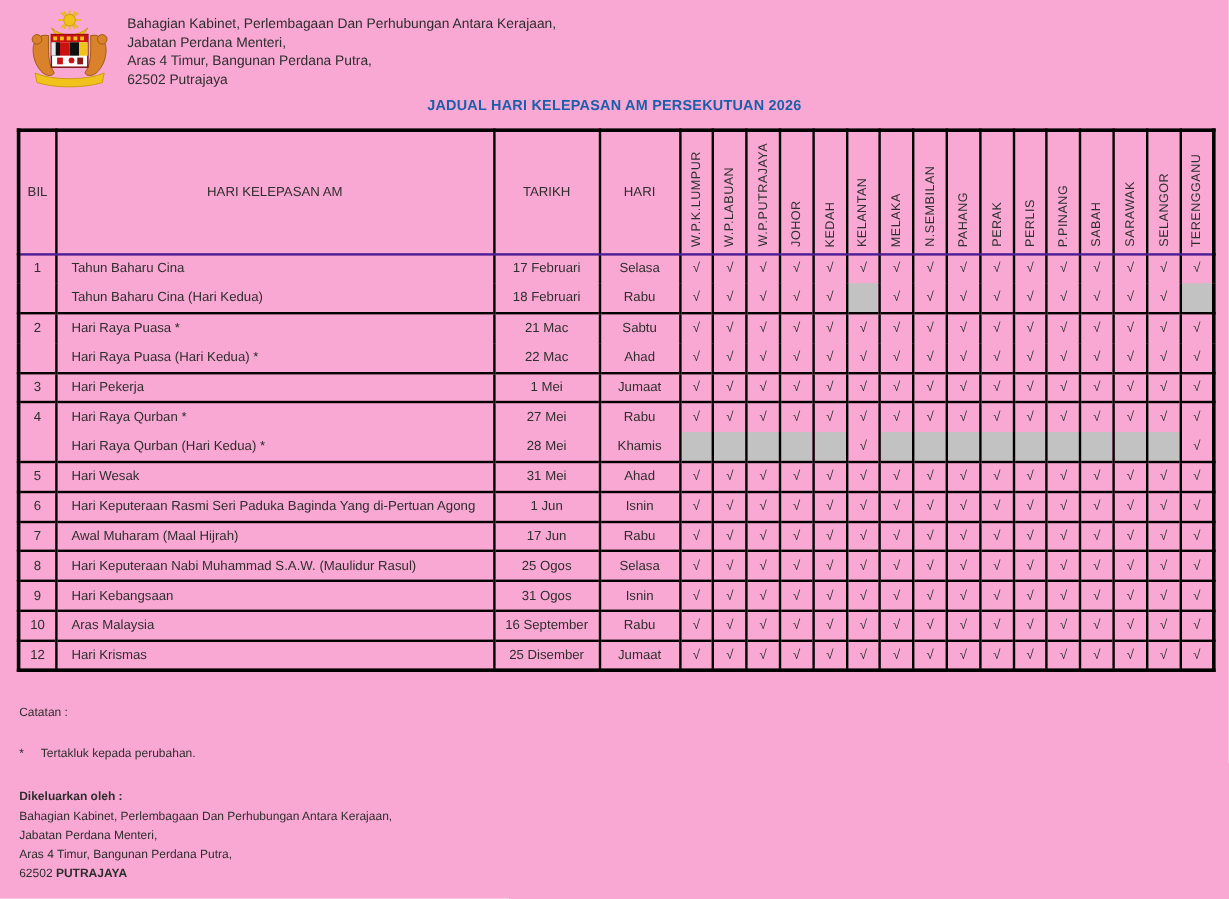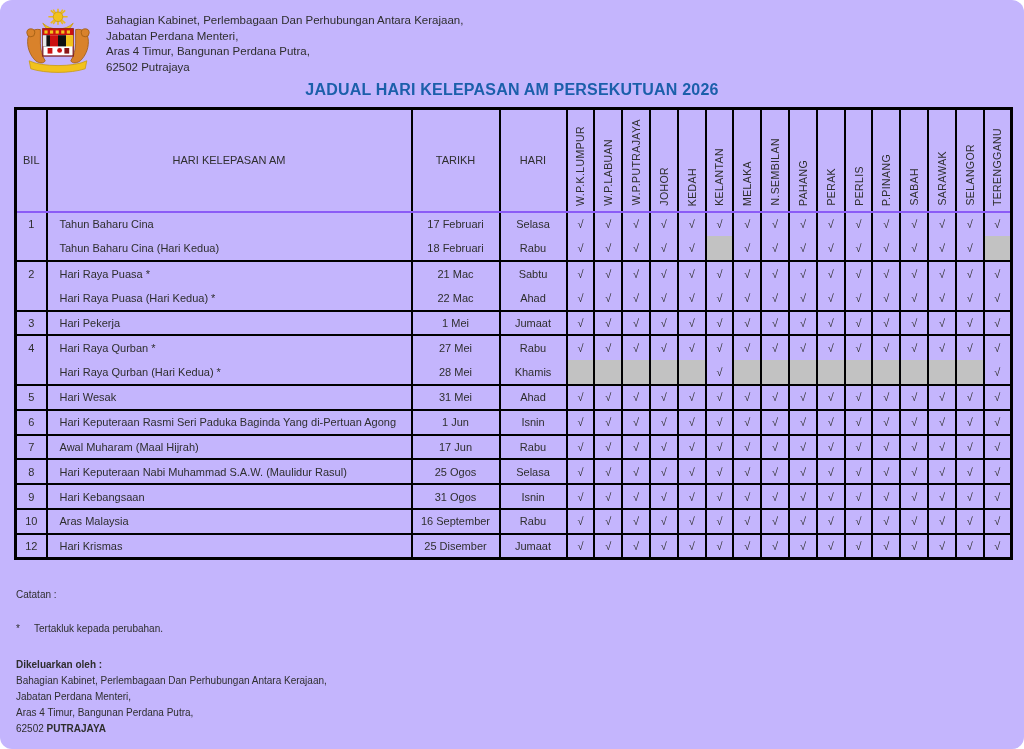--- a/index.html
+++ b/index.html
@@ -1,39 +1,39 @@
 <!DOCTYPE html>
 <html style="--title-blue: #1b5faa; --check-color: #c97f81; --na-color: #c2c2c2;"><head>
 <meta charset="utf-8">
 <style>
   * { margin:0; padding:0; box-sizing:border-box; }
   html,body { background:#fff; }
   .page {
-    position:relative; width:1024px; height:749px; background:#c4b5fd;
-    font-family:"Liberation Sans", sans-serif; color:#2e2e2e; overflow:hidden;border-radius:12px;
+    position:relative; width:1024px; height:749px; background:#f9a8d4;
+    font-family:"Liberation Sans", sans-serif; color:#2e2e2e; overflow:hidden;
   }
   
   .logo { position:absolute; left:18px; top:8px; width:80px; height:72px; }
   .org-block { position:absolute; left:106px; top:13px; font-size:11.5px; line-height:15.5px; color:#2e2e2e; }
   .doc-title {
     position:absolute; left:0; top:81px; width:100%; text-align:center;
-    font-size:16px; font-weight:bold; color:var(--title-blue,#1b5faa); letter-spacing:0.2px;
+    font-size:12px; font-weight:bold; color:var(--title-blue,#1b5faa); letter-spacing:0.2px;
   }
   
   table.holiday-table {
     position:absolute; left:14px; top:107px; width:996px;
     border-collapse:collapse; table-layout:fixed;
     border:3px solid #000;
   }
   .holiday-table th, .holiday-table td {
     border-left:2px solid #000; border-right:2px solid #000;
     font-weight:normal; color:#2e2e2e; overflow:hidden;
   }
   .holiday-table thead th {
-    border-bottom:2px solid #8b5cf6; height:103px; font-size:11px;
+    border-bottom:2px solid #4c1d95; height:103px; font-size:11px;
     text-align:center; vertical-align:middle;
   }
   .holiday-table tbody td { height:24.8px; font-size:11px; text-align:center; vertical-align:middle; }
   .td-holiday { text-align:left !important; padding-left:12px; }
   tr.group-start td { border-top:2px solid #000; }
   .td-mark { color:var(--check-color,#c97f81); font-size:10px; }
   .td-mark.na { background:var(--na-color,#c2c2c2); }
   .vwrap { height:99px; display:flex; flex-direction:column; justify-content:flex-end; align-items:center; padding-bottom:4px; }
   .vtext { writing-mode:vertical-rl; transform:rotate(180deg); font-size:10.5px; white-space:nowrap; letter-spacing:0.4px; color:#2e2e2e; }
   

